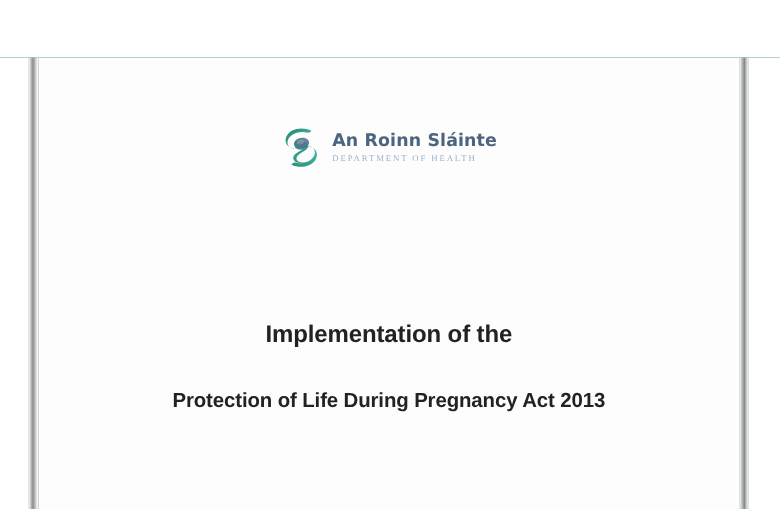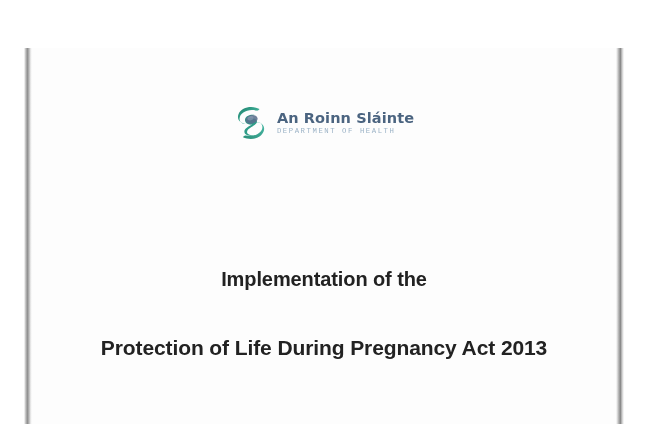--- a/index.html
+++ b/index.html
@@ -99,21 +99,21 @@
   .logo-title {
     font-family: "DejaVu Sans", sans-serif;
     font-size: 14.5px;
     font-weight: bold;
     color: #4b6480;
     letter-spacing: 0.1px;
     white-space: nowrap;
     margin-bottom: 3px;
   }
   .logo-subtitle {
-    font-family: Liberation Mono, monospace;
+    font-family: Liberation Serif, serif;
     font-size: 7.3px;
     font-weight: normal;
     color: #9bb2c6;
     letter-spacing: 1.55px;
     white-space: nowrap;
   }
 
   
   .doc-title {
     position: absolute;
@@ -124,22 +124,22 @@
     font-weight: bold;
     color: #222222;
     white-space: nowrap;
   }
   .doc-title.line1 {
     top: 220px;
     font-size: 20px;
     letter-spacing: -0.1px;
   }
   .doc-title.line2 {
-    top: 288px;
-    font-size: 21px;
+    top: 276px;
+    font-size: 17px;
     letter-spacing: -0.1px;
   }
 </style>
 </head>
 <body>
 
 <div id="viewport">
 
   <div class="surround left"></div>
   <div class="surround right"></div>

